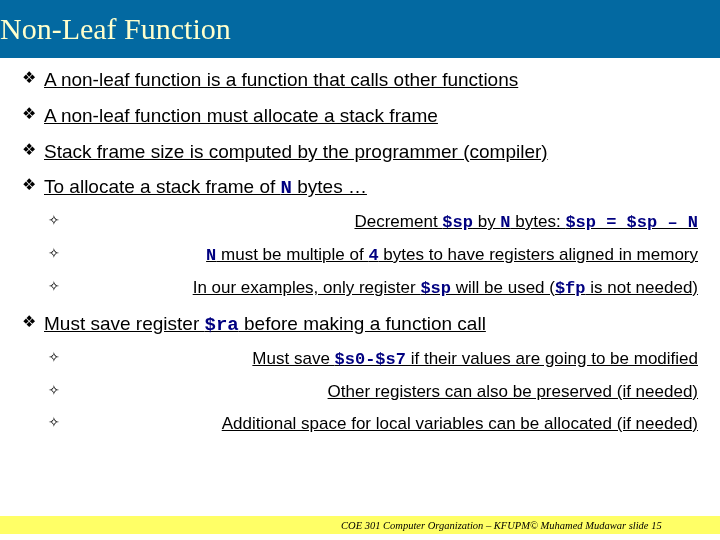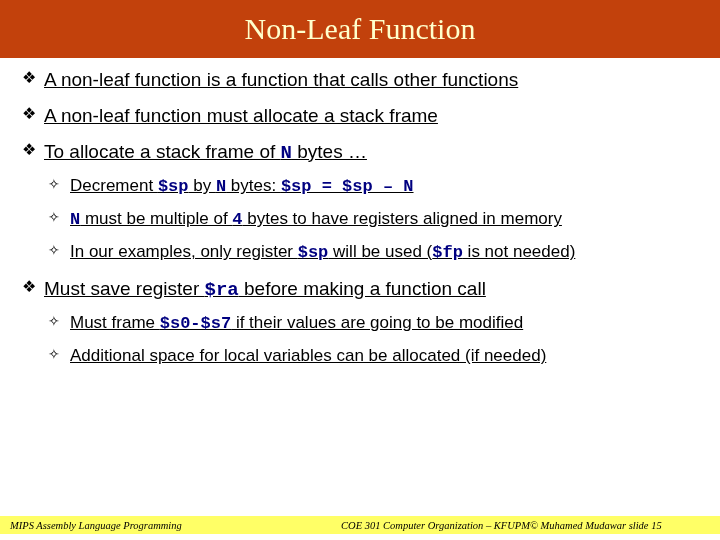--- a/index.html
+++ b/index.html
@@ -7,24 +7,23 @@
     width: 720px;
     height: 540px;
     background: #ffffff;
     font-family: Arial, Helvetica, sans-serif;
     position: relative;
     overflow: hidden;
   }
   .title-bar {
     width: 100%;
     height: 58px;
-    background: #c2410c;
+    background: #0369a1;
     display: flex;
     align-items: center;
-    justify-content: center;
   }
   .title-bar h1 {
     font-family: "Comic Sans MS", "Comic Sans", cursive;
     color: #ffffcc;
     font-size: 30px;
     font-weight: normal;
   }
   .content {
     padding: 10px 22px 0 22px;
     text-decoration: underline;
@@ -52,20 +51,21 @@
     list-style: none;
     margin-top: 10px;
   }
   ul.sub > li {
     font-size: 17px;
     color: #000;
     margin-bottom: 10px;
     padding-left: 26px;
     position: relative;
     line-height: 1.3;
+    text-align: right;
   }
   ul.sub > li::before {
     content: "✧";
     position: absolute;
     left: 4px;
     top: 0;
     color: #000;
     font-size: 14px;
   }
   .code {
@@ -102,48 +102,53 @@
   <ul class="main">
 
     <li>
       <span>A non-leaf function is a function that calls other functions</span>
     </li>
 
     <li>
       <span>A non-leaf function must allocate a stack frame</span>
     </li>
 
+    <li>
+      <span>Stack frame size is computed by the programmer (compiler)</span>
+    </li>
 
     <li>
       <span>To allocate a stack frame of </span><span class="code">N</span><span> bytes …</span>
       <ul class="sub">
         <li>
           <span>Decrement </span><span class="code">$sp</span><span> by </span><span class="code">N</span><span> bytes: </span><span class="code">$sp = $sp – N</span>
         </li>
         <li>
           <span class="code">N</span><span> must be multiple of </span><span class="code">4</span><span> bytes to have registers aligned in memory</span>
         </li>
         <li>
           <span>In our examples, only register </span><span class="code">$sp</span><span> will be used (</span><span class="code">$fp</span><span> is not needed)</span>
         </li>
       </ul>
     </li>
 
     <li>
       <span>Must save register </span><span class="code">$ra</span><span> before making a function call</span>
       <ul class="sub">
         <li>
-          <span>Must frame </span><span class="code">$s0-$s7</span><span> if their values are going to be modified</span>
+          <span>Must save </span><span class="code">$s0-$s7</span><span> if their values are going to be modified</span>
+        </li>
+        <li>
+          <span>Other registers can also be preserved (if needed)</span>
         </li>
         <li>
           <span>Additional space for local variables can be allocated (if needed)</span>
         </li>
       </ul>
     </li>
 
   </ul>
 </div>
 
 <div class="footer">
-  <div class="fl">MIPS Assembly Language Programming</div>
   <div class="fc">COE 301 Computer Organization – KFUPM</div>
   <div class="fr">© Muhamed Mudawar   slide 15</div>
 </div>
 
 </body></html>

